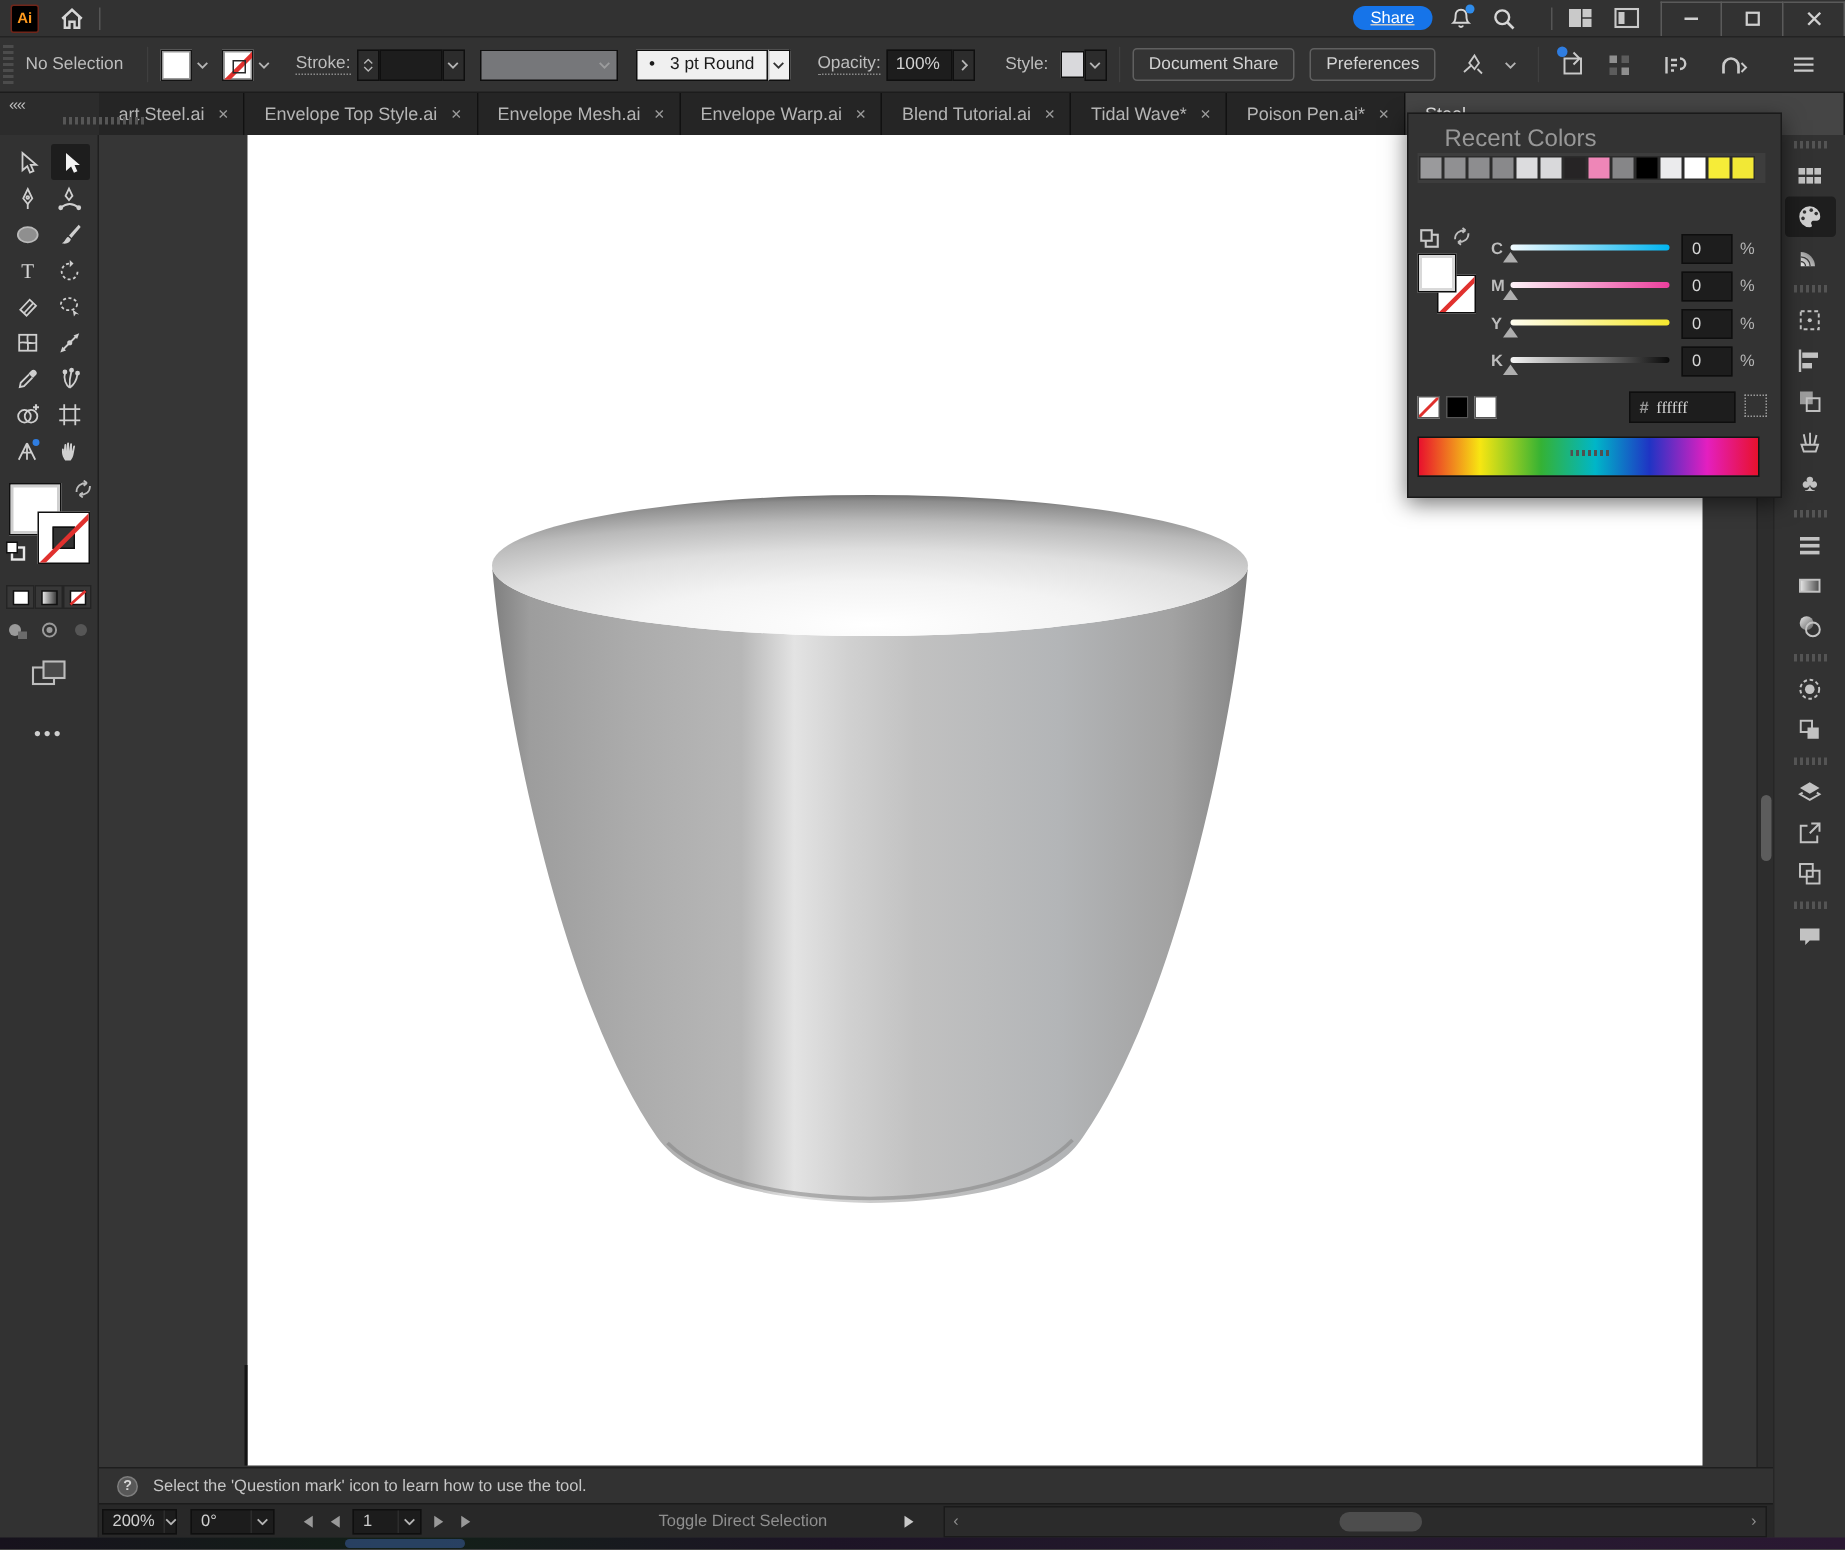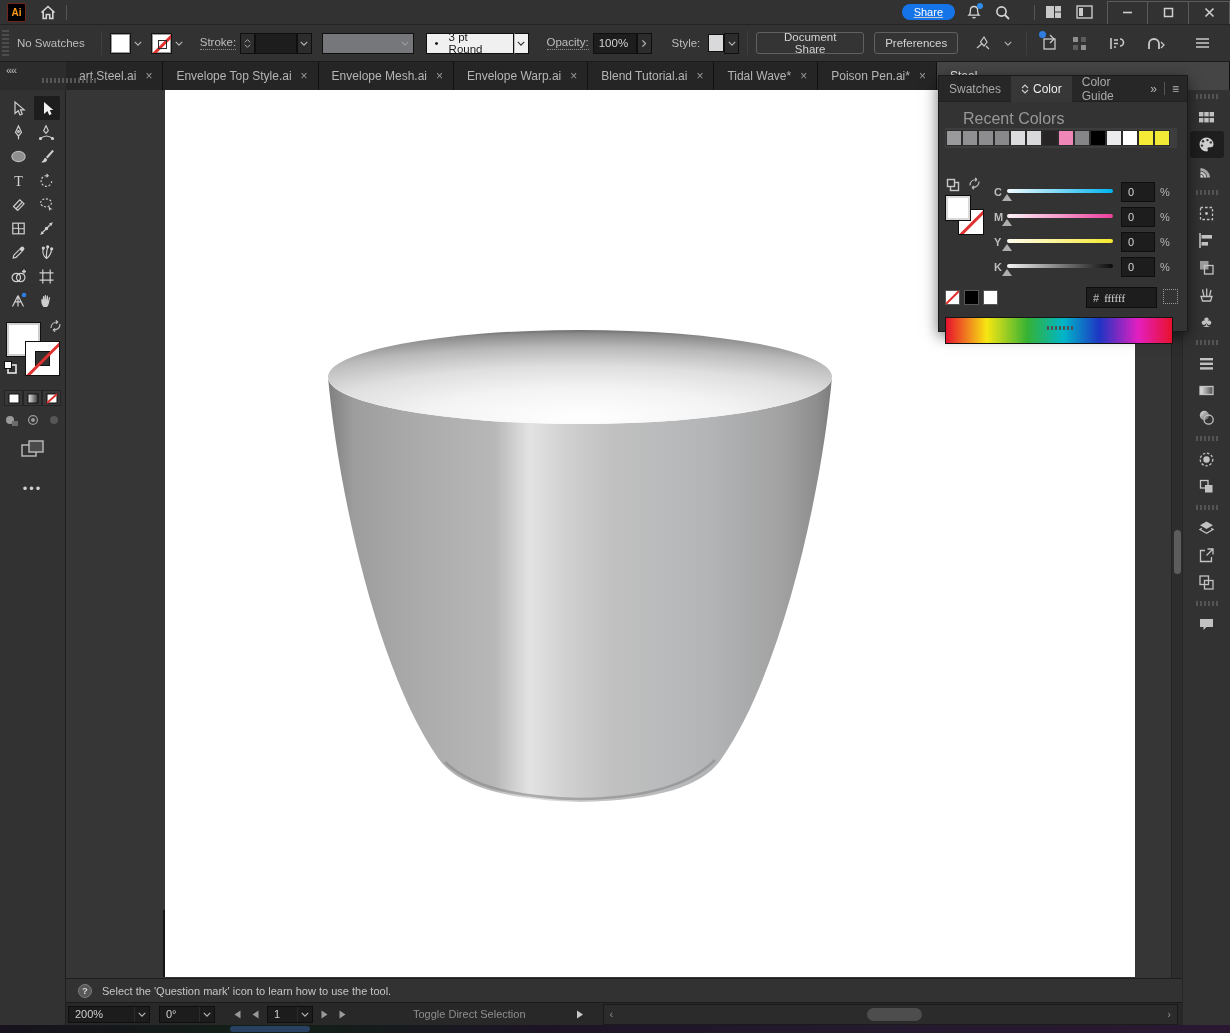--- a/index.html
+++ b/index.html
@@ -157,21 +157,21 @@
   .qmark { width:14px; height:14px; border-radius:50%; background:#585858; border:1px solid #7d7d7d; color:#d6d6d6;
            font-size:9.5px; font-weight:bold; display:flex; align-items:center; justify-content:center; margin:0 10px 0 12px; }
   #hint-text { font-size:11px; color:#c6c6c6; }
   #statusbar { position:absolute; left:66px; top:1002px; width:1116px; height:23px; background:#282828;
                border-top:1px solid #1b1b1b; display:flex; align-items:center; font-size:11px; }
   .st-field { height:17px; background:#1c1c1c; border:1px solid #0f0f0f; color:#cfcfcf; display:flex; align-items:center; }
   .st-field .txt { padding:0 6px; }
   .st-chv { width:15px; height:100%; border-left:1px solid #2c2c2c; display:flex; align-items:center; justify-content:center; }
   .navic { margin:0 4px; display:flex; }
   .navic svg { width:11px; height:9px; fill:#9a9a9a; stroke:none; }
-  #tool-status { color:#8f8f8f; margin-left:60px; }
+  #tool-status { color:#8f8f8f; margin-left:118px; }
   #hscroll { position:relative; margin-left:14px; height:21px; flex:1; background:#2b2b2b; border:1px solid #1a1a1a;
              display:flex; align-items:center; }
   #hscroll .thumb { position:absolute; left:263px; width:55px; height:13px; background:#4d4d4d; border-radius:7px; }
   .hs-arrow { color:#8f8f8f; font-size:11px; padding:0 6px; }
   .hs-right { margin-left:auto; }
 
   
   #sliver { position:absolute; left:0; top:1025px; width:1230px; height:8px;
             background:linear-gradient(to right,#17121d,#122017 22%,#1d1426 45%,#241a2e 70%,#2a1832 100%); }
   #sliver .pill { position:absolute; left:230px; top:1px; width:80px; height:6px; border-radius:3px; background:#3a5d9e; opacity:.55; }
@@ -232,21 +232,21 @@
           <svg width="11" height="11" viewBox="0 0 11 11">
               <path d="M1.5 1.5 L9.5 9.5 M9.5 1.5 L1.5 9.5" stroke="#cfcfcf" stroke-width="1.6"></path>
             </svg>
         </span>
       </span>
     </div>
   </header>
 
   <div id="controlbar">
     <span class="grip-v"></span>
-    <span class="cb-label">No Swatches</span>
+    <span class="cb-label">No Selection</span>
     <span class="cdiv"></span>
     <span class="swatch-ctl">
       <span class="swatch-box"></span>
       <span class="chvbox">
           <svg class="chv" viewBox="0 0 10 6">
             <path d="M1 1 L5 5 L9 1"></path>
           </svg>
         </span>
     </span>
     <span class="swatch-ctl">
@@ -750,39 +750,20 @@
     </span>
     <span class="dock-sep"></span>
     <span class="dock-ic">
       <svg viewBox="0 0 19 19">
           <path d="M3 4 H16 V12 H9.5 L6.5 15 V12 H3 Z" fill="#c2c2c2" stroke="none"></path>
         </svg>
     </span>
   </aside>
 
   <section id="colorpanel">
-    <div class="cp-head">
-      <span class="cp-tab">
-          <span>Swatches</span>
-        </span>
-      <span class="cp-tab active">
-        <svg width="8" height="10" viewBox="0 0 8 10">
-            <path d="M1 4 L4 1 L7 4 M1 6 L4 9 L7 6" stroke="#cfcfcf" fill="none" stroke-width="1.1"></path>
-          </svg>
-        <span>Color</span>
-      </span>
-      <span class="cp-tab">
-          <span>Color Guide</span>
-        </span>
-      <span class="cp-head-right">
-        <span>»</span>
-        <span style="width:1px;height:13px;background:#555"></span>
-        <span>≡</span>
-      </span>
-    </div>
     <div class="cp-body">
       <div class="cp-recent-label">Recent Colors</div>
       <div class="cp-strip">
         <span class="cp-sw" style="background: rgb(154, 154, 156);"></span>
         <span class="cp-sw" style="background: rgb(144, 144, 146);"></span>
         <span class="cp-sw" style="background: rgb(141, 141, 143);"></span>
         <span class="cp-sw" style="background: rgb(137, 137, 139);"></span>
         <span class="cp-sw" style="background: rgb(220, 220, 222);"></span>
         <span class="cp-sw" style="background: rgb(217, 217, 219);"></span>
         <span class="cp-sw" style="background: rgb(38, 36, 37);"></span>
@@ -863,21 +844,21 @@
     </div>
   </section>
 
   <div id="hintbar">
     <span class="qmark">?</span>
     <span id="hint-text">Select the 'Question mark' icon to learn how to use the tool.</span>
   </div>
 
   <div id="statusbar">
     <span style="width:2px"></span>
-    <span class="st-field" style="width:82px">
+    <span class="st-field" style="width:50px">
       <span class="txt" style="flex:1">200%</span>
       <span class="st-chv">
           <svg class="chv" width="8" height="5" viewBox="0 0 10 6">
             <path d="M1 1 L5 5 L9 1" stroke="#b5b5b5" fill="none"></path>
           </svg>
         </span>
     </span>
     <span style="width:9px"></span>
     <span class="st-field" style="width:56px">
       <span class="txt" style="flex:1">0°</span>

